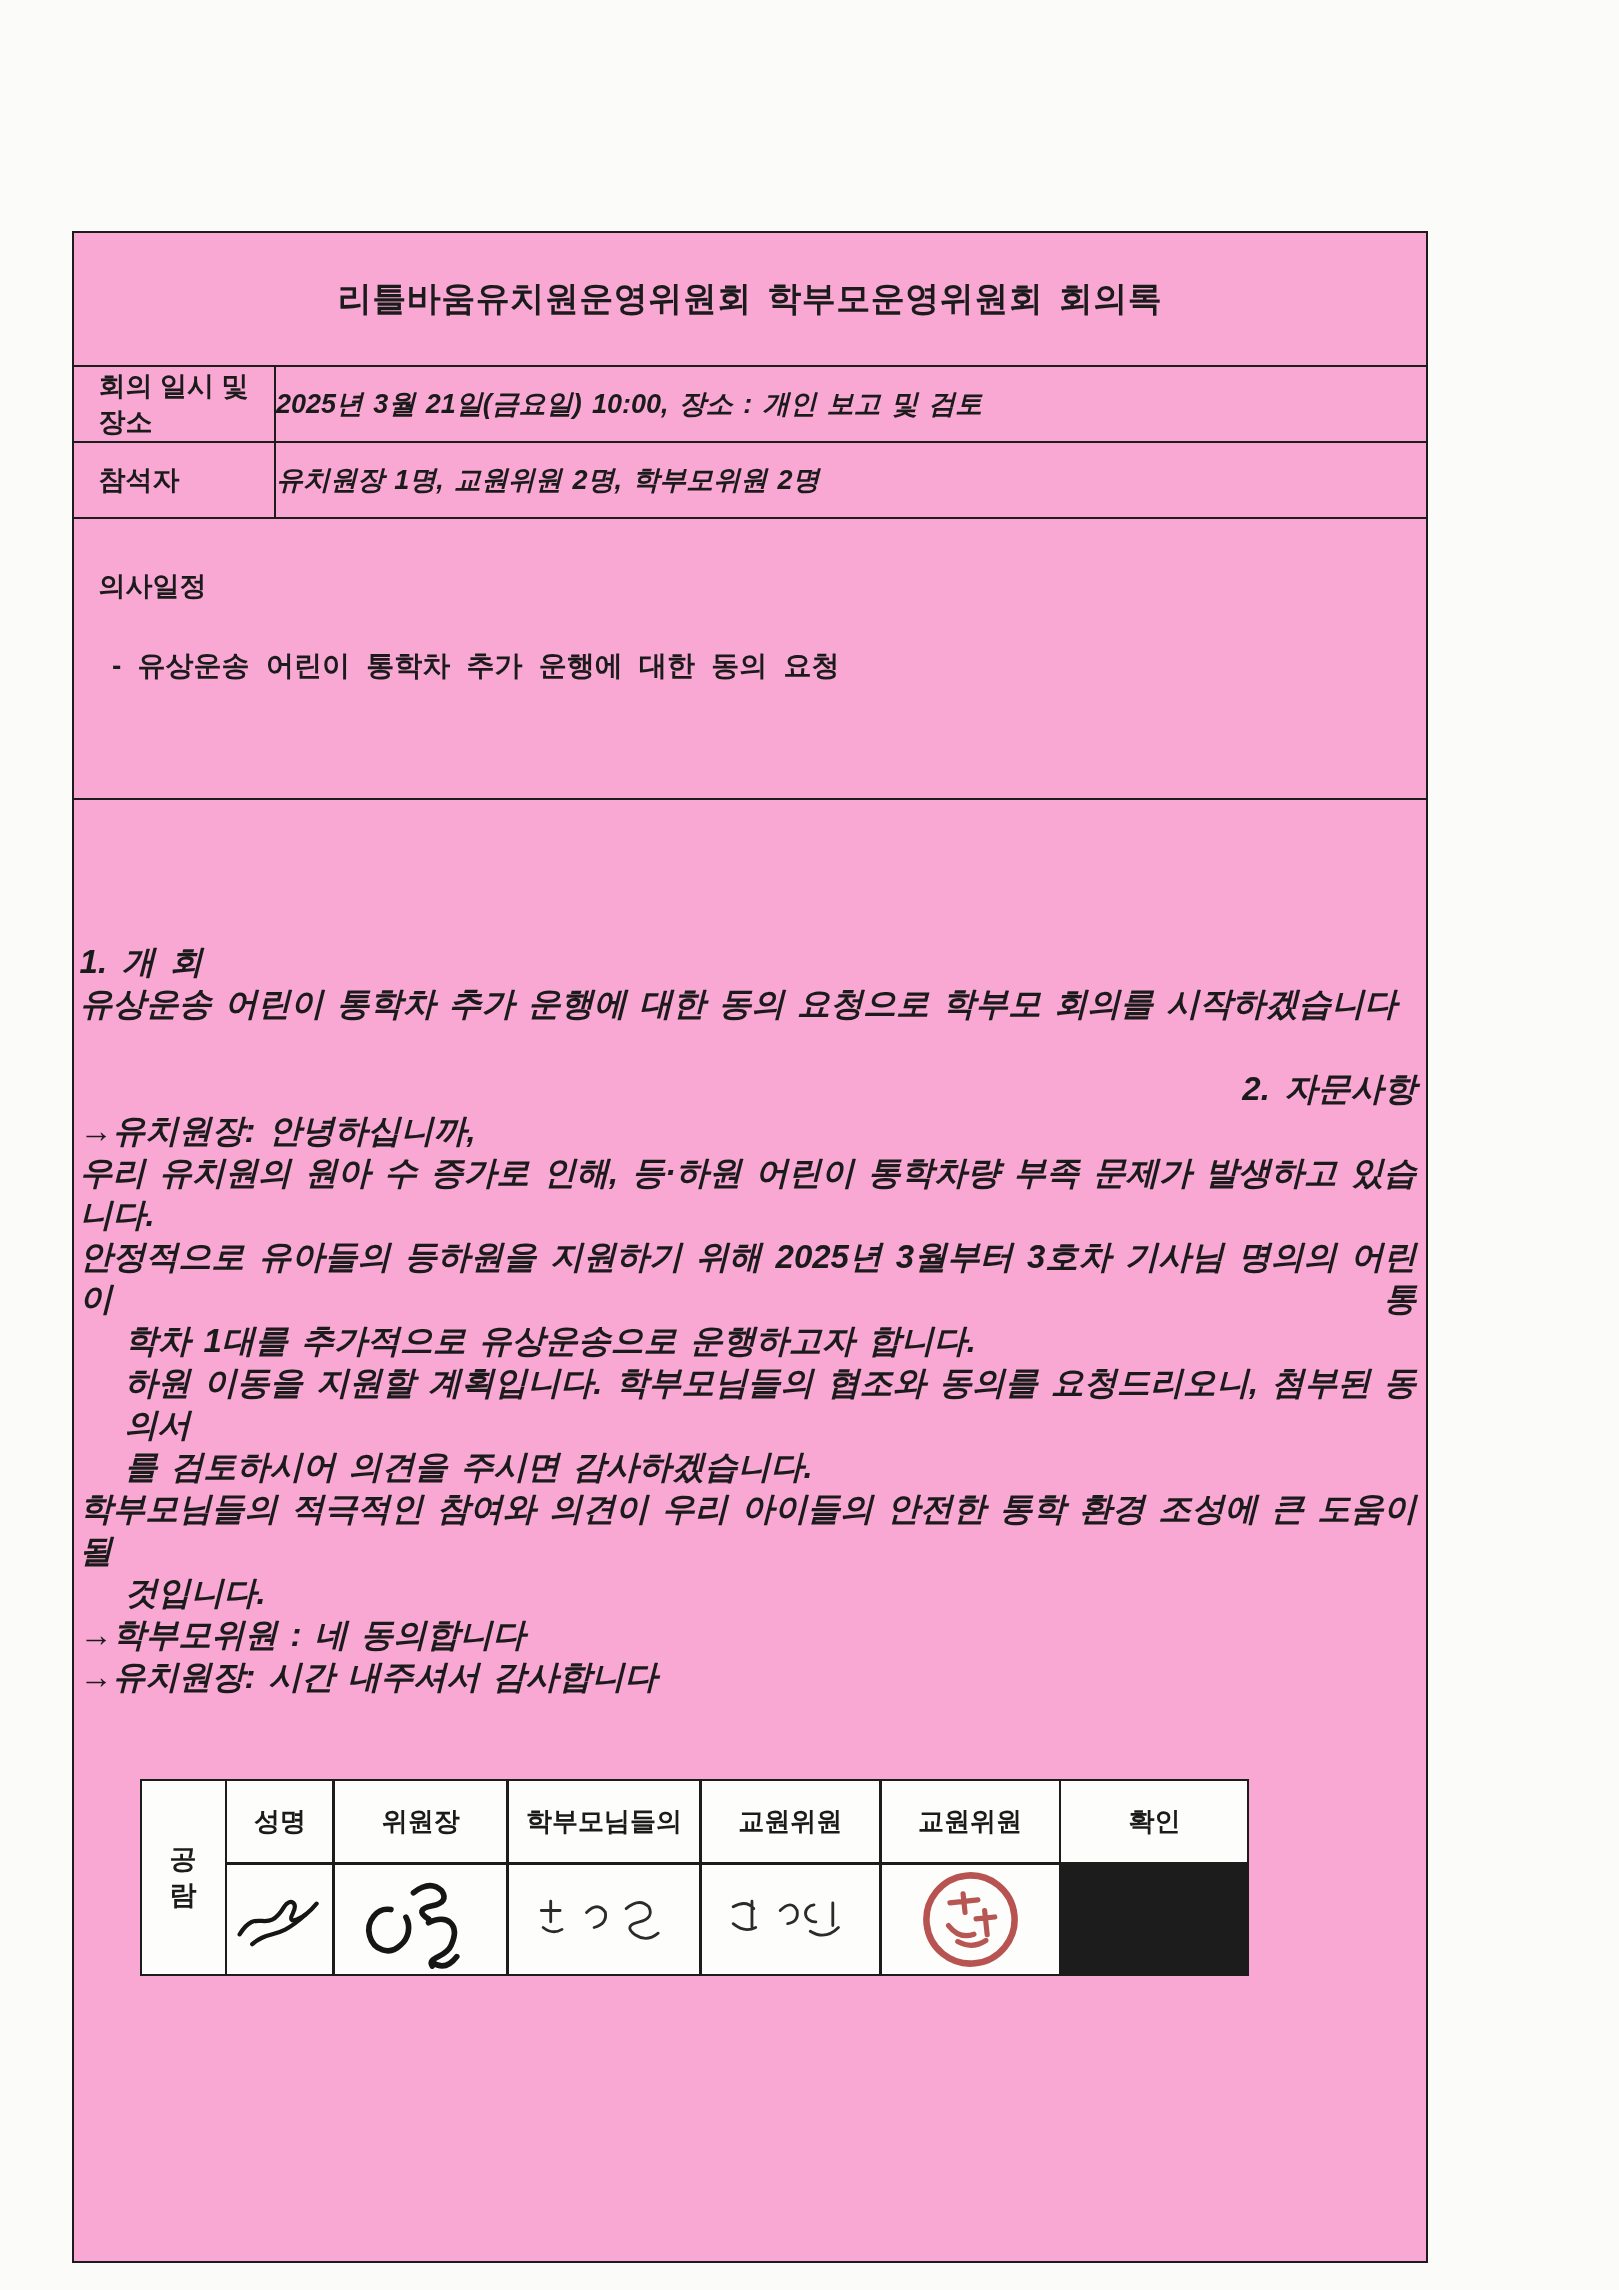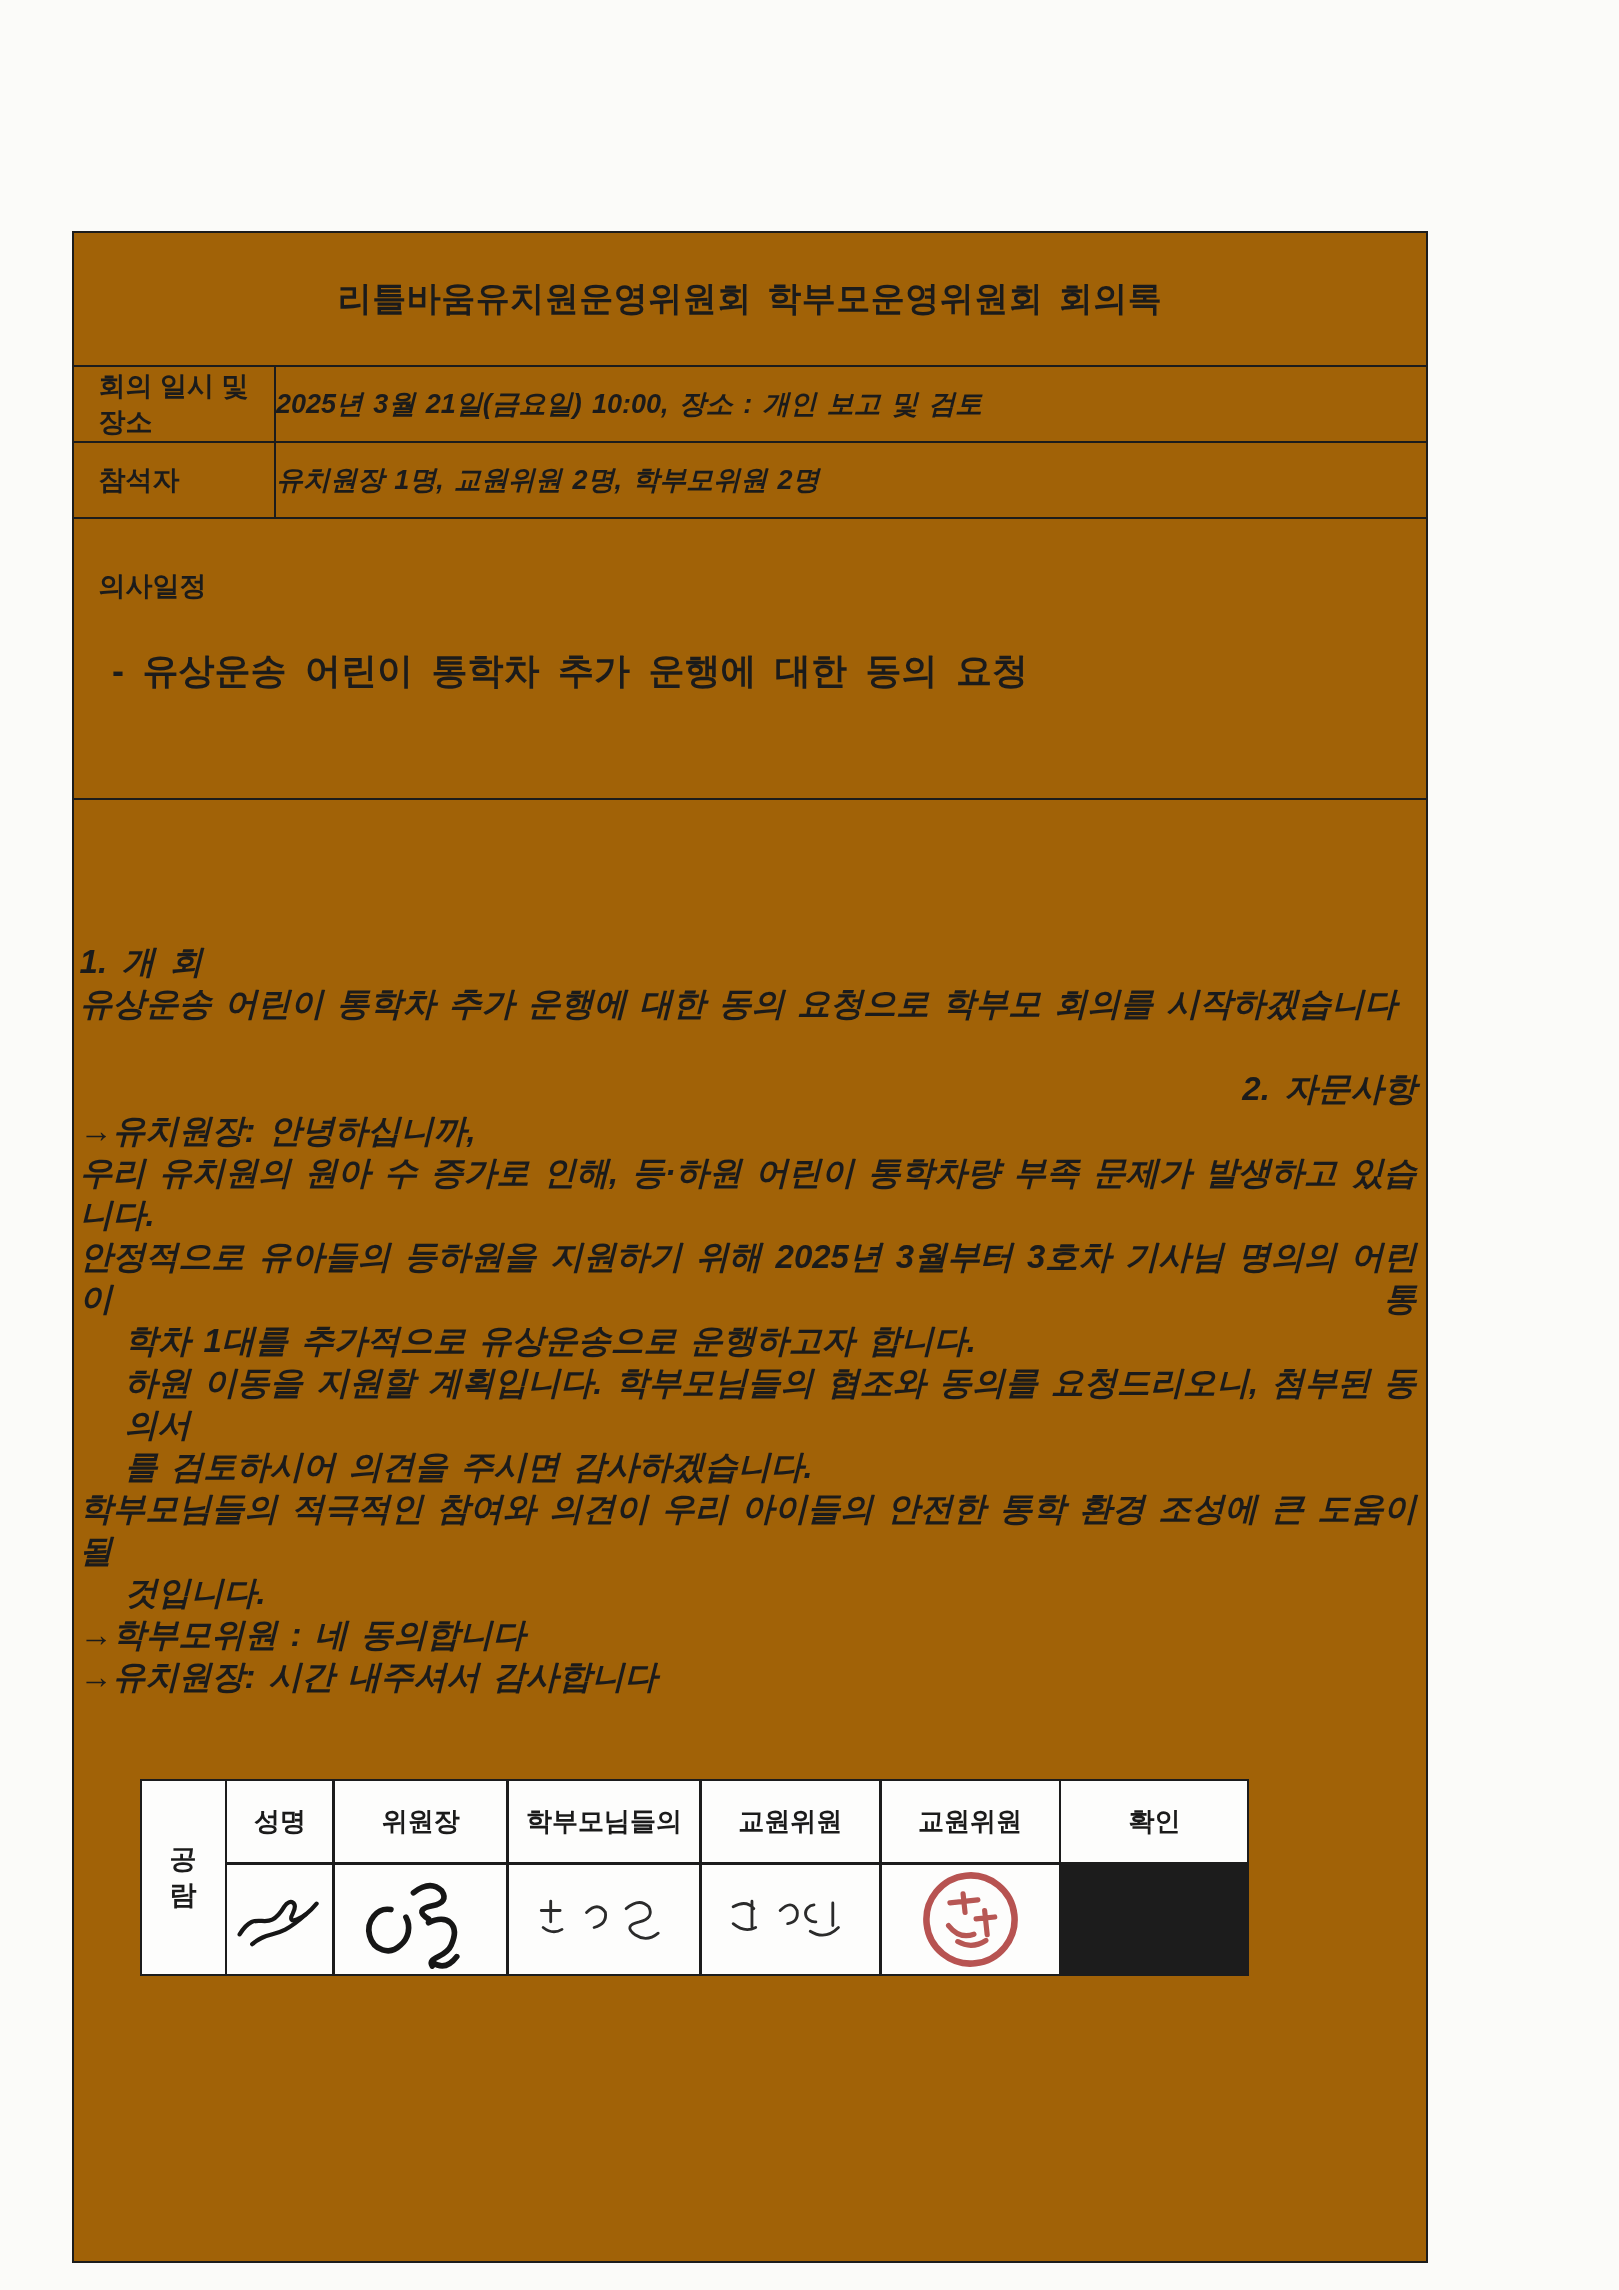--- a/index.html
+++ b/index.html
@@ -5,33 +5,33 @@
   html,body{margin:0;padding:0;}
   body{
     width:1620px;height:2290px;position:relative;
     background:#fbfbf9;
     font-family:"Liberation Sans","DejaVu Sans",sans-serif;
     color:#1b1b1b;
     -webkit-font-smoothing:antialiased;
   }
   .doc{
     position:absolute;left:72px;top:231px;width:1356px;height:2032px;
-    border:2.8px solid #1c1c1c;background:#a16207;box-sizing:border-box;
+    border:2.8px solid #1c1c1c;background:#f9a8d4;box-sizing:border-box;
   }
   
   .title-row{height:132px;border-bottom:2.8px solid #1c1c1c;display:flex;align-items:center;justify-content:center;}
   .title-row h1{margin:0;font-size:34px;font-weight:700;letter-spacing:0.5px;word-spacing:5.6px;}
   
   .info-row{height:76px;border-bottom:2.8px solid #1c1c1c;display:flex;box-sizing:border-box;}
   .info-row .label{width:202px;border-right:2.8px solid #1c1c1c;display:flex;align-items:center;padding-left:24.5px;box-sizing:border-box;font-size:27px;font-weight:700;flex:0 0 auto;}
   .info-row .value{flex:1;display:flex;align-items:center;font-size:27px;font-weight:700;word-spacing:2.8px;font-style:italic;}
   
   .agenda{height:232px;border-bottom:2.8px solid #1c1c1c;box-sizing:border-box;}
   .agenda .agenda-heading{margin:49px 0 0 24.5px;font-size:27px;font-weight:700;}
-  .agenda .agenda-item{margin:43px 0 0 38px;font-size:36px;font-weight:700;word-spacing:8.5px;}
+  .agenda .agenda-item{margin:43px 0 0 38px;font-size:28px;font-weight:700;word-spacing:8.5px;}
   
   .body{padding:141px 9.4px 0 5.6px;}
   .line{font-size:33px;font-weight:700;line-height:42px;word-spacing:3.8px;white-space:nowrap;font-style:italic;}
   .line.wrap{white-space:normal;}
   .line.fill{white-space:normal;text-align:justify;text-align-last:justify;word-spacing:1.9px;}
   .line.indent{padding-left:45px;}
   .line.heading{word-spacing:5.6px;}
   .gap-top{margin-top:43px;text-align:right;}
   
   .signoff{

